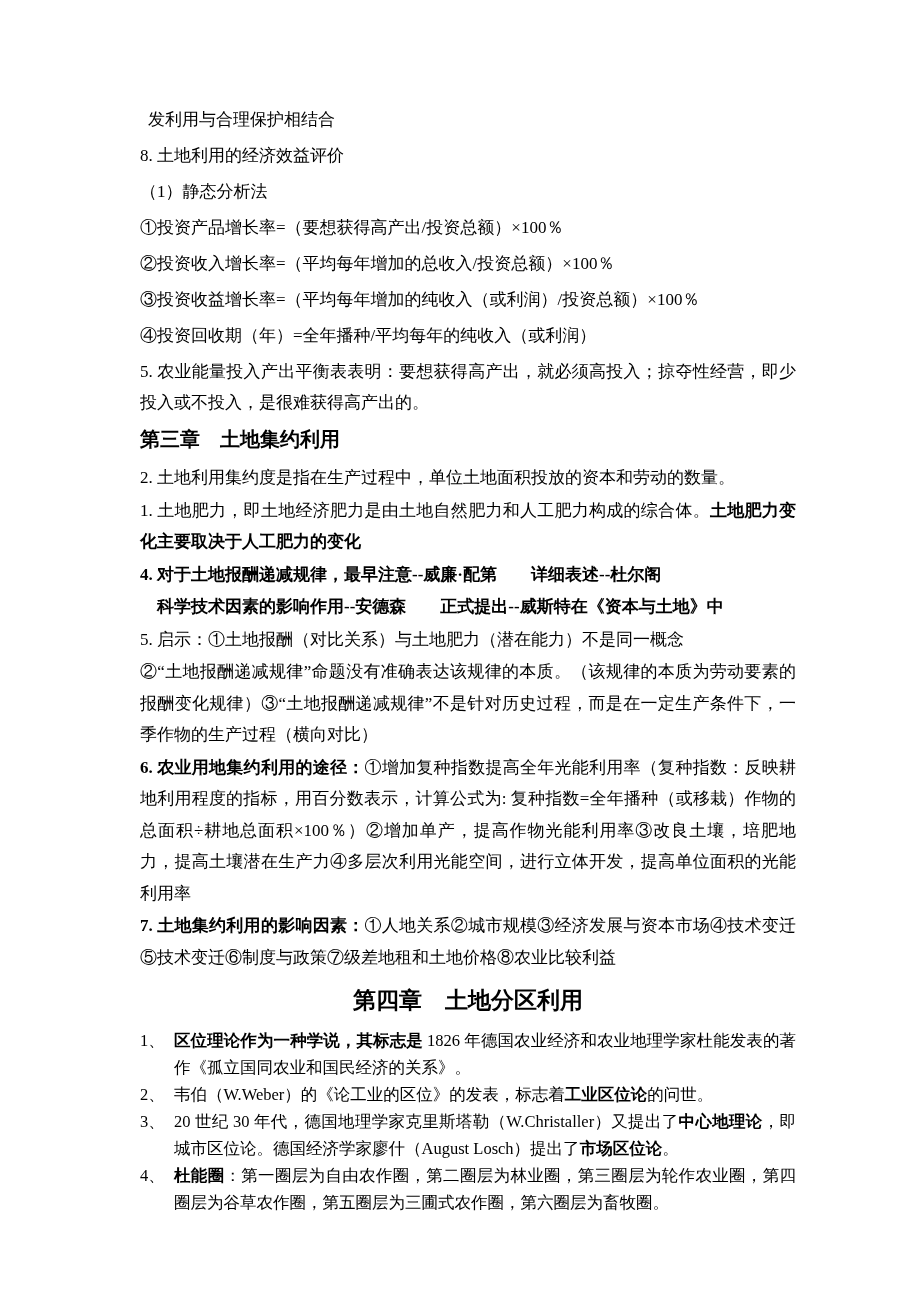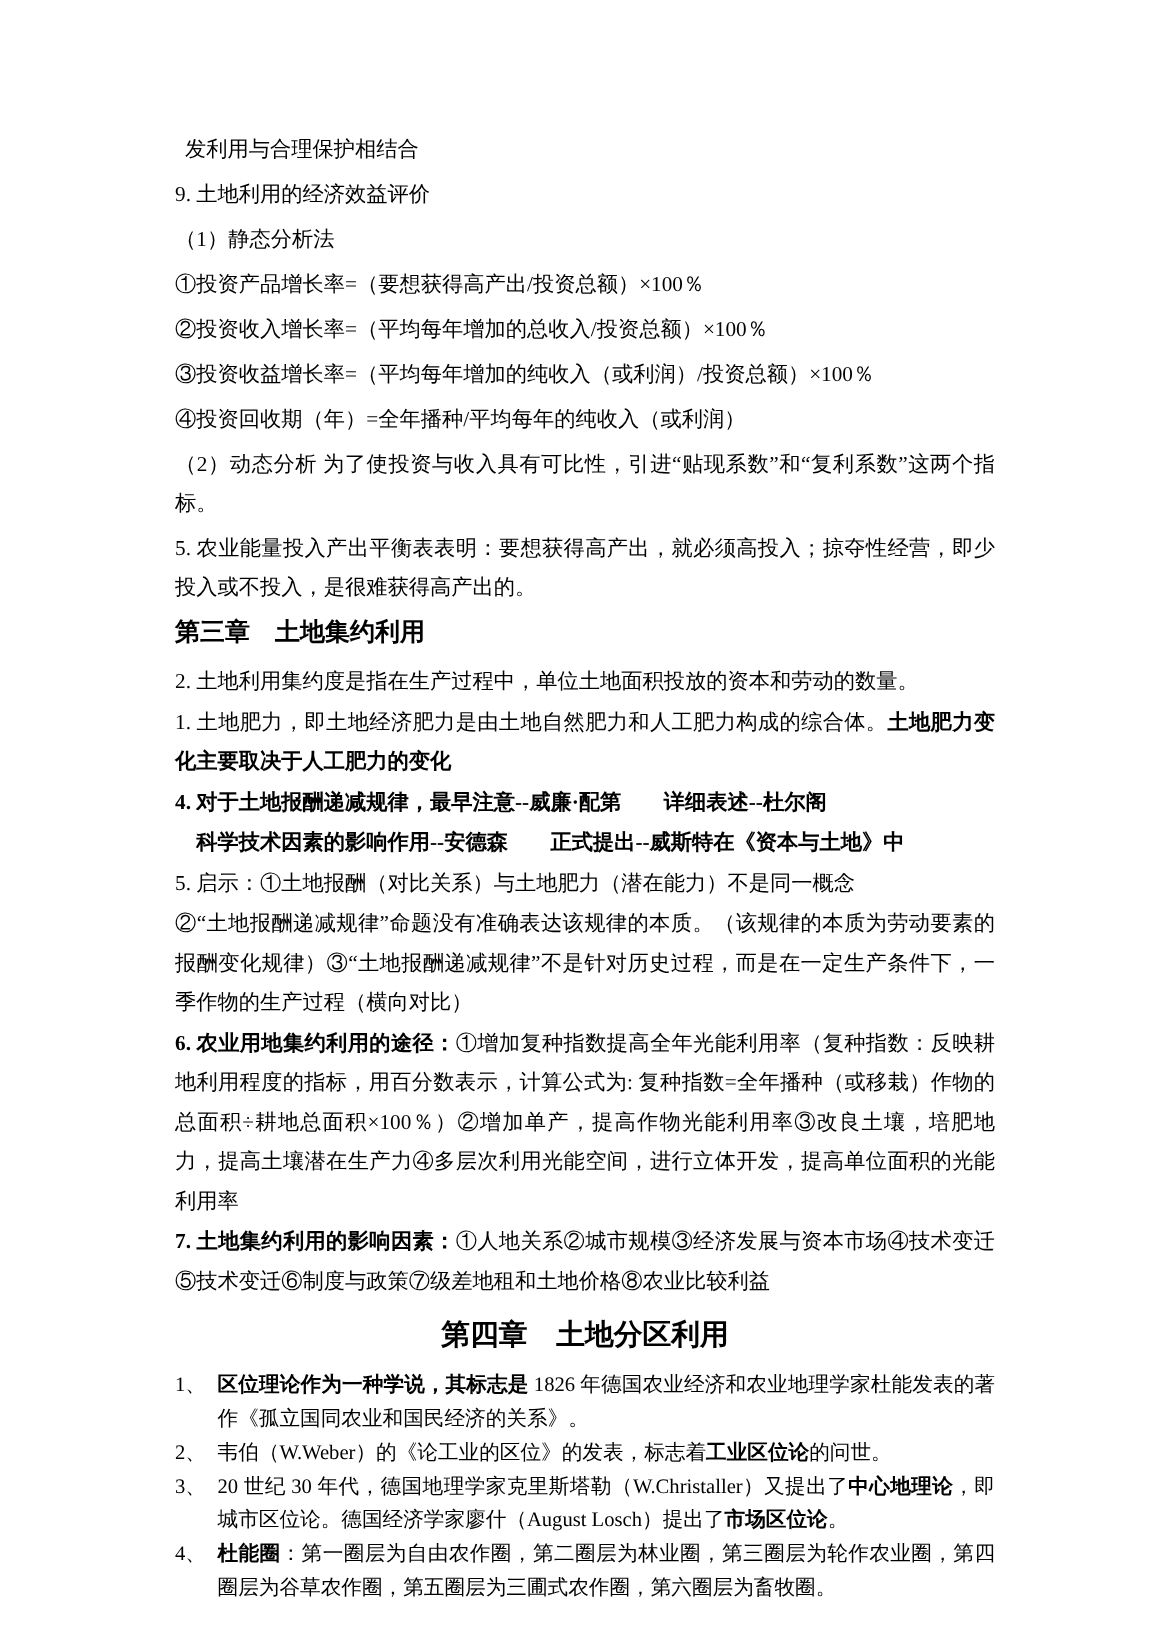--- a/index.html
+++ b/index.html
@@ -54,27 +54,26 @@
   }
   .list-num { flex: 0 0 34px; }
   .list-body { flex: 1; text-align: justify; }
 </style>
 </head>
 <body>
 
 <div class="sheet">
   <div class="doc">
       <div class="para top" style="padding-left: 8px;"><span>发利用与合理保护相结合</span></div>
-      <div class="para top"><span>9. 土地利用的经济效益评价</span></div>
+      <div class="para top"><span>8. 土地利用的经济效益评价</span></div>
       <div class="para top"><span>（1）静态分析法</span></div>
       <div class="para top"><span>①投资产品增长率=（要想获得高产出/投资总额）×100％</span></div>
       <div class="para top"><span>②投资收入增长率=（平均每年增加的总收入/投资总额）×100％</span></div>
       <div class="para top"><span>③投资收益增长率=（平均每年增加的纯收入（或利润）/投资总额）×100％</span></div>
       <div class="para top"><span>④投资回收期（年）=全年播种/平均每年的纯收入（或利润）</span></div>
-      <div class="para top"><span>（2）动态分析 为了使投资与收入具有可比性，引进“贴现系数”和“复利系数”这两个指标。</span></div>
       <div class="para top"><span>5. 农业能量投入产出平衡表表明：要想获得高产出，就必须高投入；掠夺性经营，即少投入或不投入，是很难获得高产出的。</span></div>
       <div class="h1"><span>第三章　土地集约利用</span></div>
       <div class="para mid"><span>2. 土地利用集约度是指在生产过程中，单位土地面积投放的资本和劳动的数量。</span></div>
       <div class="para mid"><span>1. 土地肥力，即土地经济肥力是由土地自然肥力和人工肥力构成的综合体。</span><span class="b">土地肥力变化主要取决于人工肥力的变化</span></div>
       <div class="para mid"><span class="b">4. 对于土地报酬递减规律，最早注意--威廉·配第　　详细表述--杜尔阁</span></div>
       <div class="para mid" style="padding-left: 17px;"><span class="b">科学技术因素的影响作用--安德森　　正式提出--威斯特在《资本与土地》中</span></div>
       <div class="para mid"><span>5. 启示：①土地报酬（对比关系）与土地肥力（潜在能力）不是同一概念</span></div>
       <div class="para mid"><span>②“土地报酬递减规律”命题没有准确表达该规律的本质。（该规律的本质为劳动要素的报酬变化规律）③“土地报酬递减规律”不是针对历史过程，而是在一定生产条件下，一季作物的生产过程（横向对比）</span></div>
       <div class="para mid"><span class="b">6. 农业用地集约利用的途径：</span><span>①增加复种指数提高全年光能利用率（复种指数：反映耕地利用程度的指标，用百分数表示，计算公式为: 复种指数=全年播种（或移栽）作物的总面积÷耕地总面积×100％）②增加单产，提高作物光能利用率③改良土壤，培肥地力，提高土壤潜在生产力④多层次利用光能空间，进行立体开发，提高单位面积的光能利用率</span></div>
       <div class="para mid"><span class="b">7. 土地集约利用的影响因素：</span><span>①人地关系②城市规模③经济发展与资本市场④技术变迁⑤技术变迁⑥制度与政策⑦级差地租和土地价格⑧农业比较利益</span></div>

